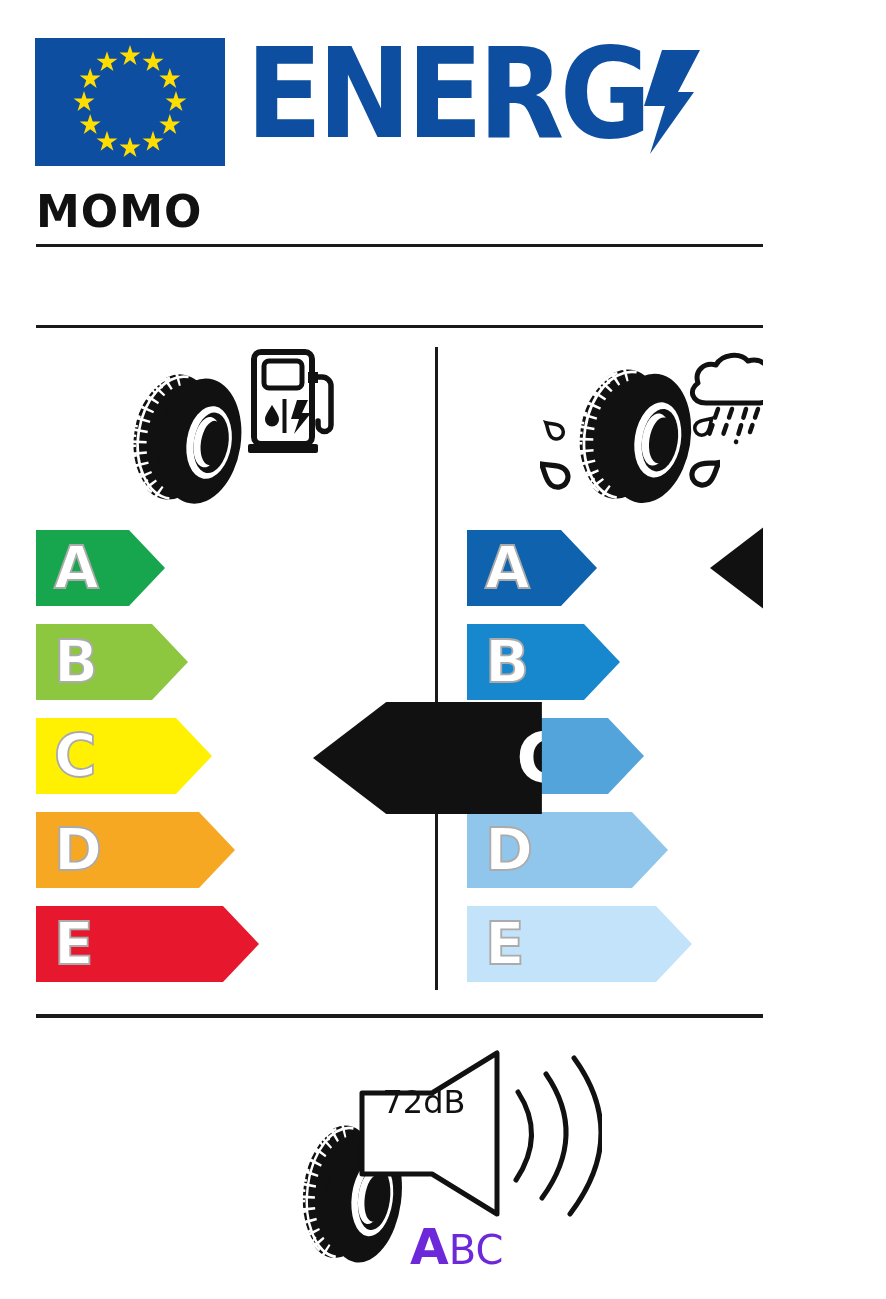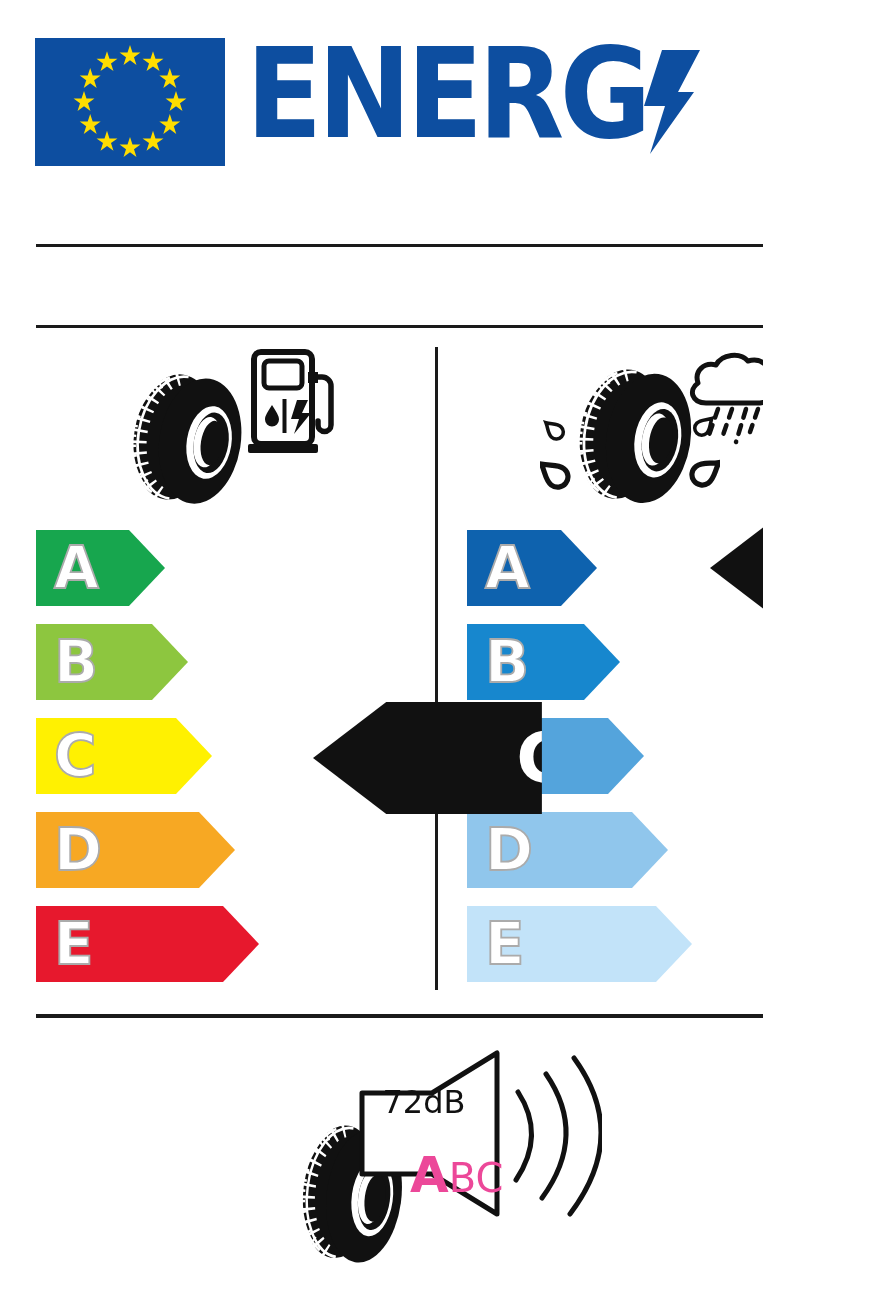--- a/index.html
+++ b/index.html
@@ -35,21 +35,21 @@
              justify-content:center;padding-left:30%;box-sizing:border-box;
              clip-path:polygon(0 50%, 32% 0, 100% 0, 100% 100%, 32% 100%);}
   .ind-fuel{left:313px;top:702px;}
   .ind-wet{left:710px;top:512px;}
   .indicator-letter{font-size:70px;font-weight:700;color:#fff;line-height:1;}
 
   
   .noise-db{position:absolute;left:372px;top:1067px;width:104px;height:70px;
             display:flex;align-items:center;justify-content:center;
             font-size:32px;color:#111;white-space:nowrap;}
-  .noise-abc{position:absolute;left:410px;top:1150px;color:#ec4899;line-height:1;white-space:nowrap;}
+  .noise-abc{position:absolute;left:410px;top:1222px;color:#6d28d9;line-height:1;white-space:nowrap;}
   .noise-class{font-size:50px;font-weight:700;}
   .noise-rest{font-size:40px;font-weight:400;}
 </style>
 </head>
 <body>
 
 <div class="page">
 
   <svg width="0" height="0" style="position:absolute" aria-hidden="true">
     <defs>
@@ -89,20 +89,21 @@
         <path transform="translate(72,24.2)" d="M0,-11 2.47,-3.4 10.46,-3.4 3.99,1.3 6.47,8.9 0,4.2 -6.47,8.9 -3.99,1.3 -10.46,-3.4 -2.47,-3.4Z"></path>
       </g>
     </g>
   </svg>
 
   <div class="energ" style="color: rgb(13, 78, 160);">ENERG</div>
   <svg class="abs" style="left:636px;top:50px" width="66" height="104" viewBox="0 0 66 104">
     <polygon points="26,0 64,0 42,42 58,42 14,104 29,56 8,56" fill="#0D4EA0"></polygon>
   </svg>
 
+  <div class="brand">MOMO</div>
   <div class="rule rule1"></div>
   <div class="rule rule2"></div>
   <div class="vdiv"></div>
 
   <div class="abs" style="left:126px;top:368px">
     <svg width="122" height="142" viewBox="0 0 120 130">
         <use href="#tire"></use>
       </svg>
   </div>
   <div class="abs" style="left:248px;top:348px">

